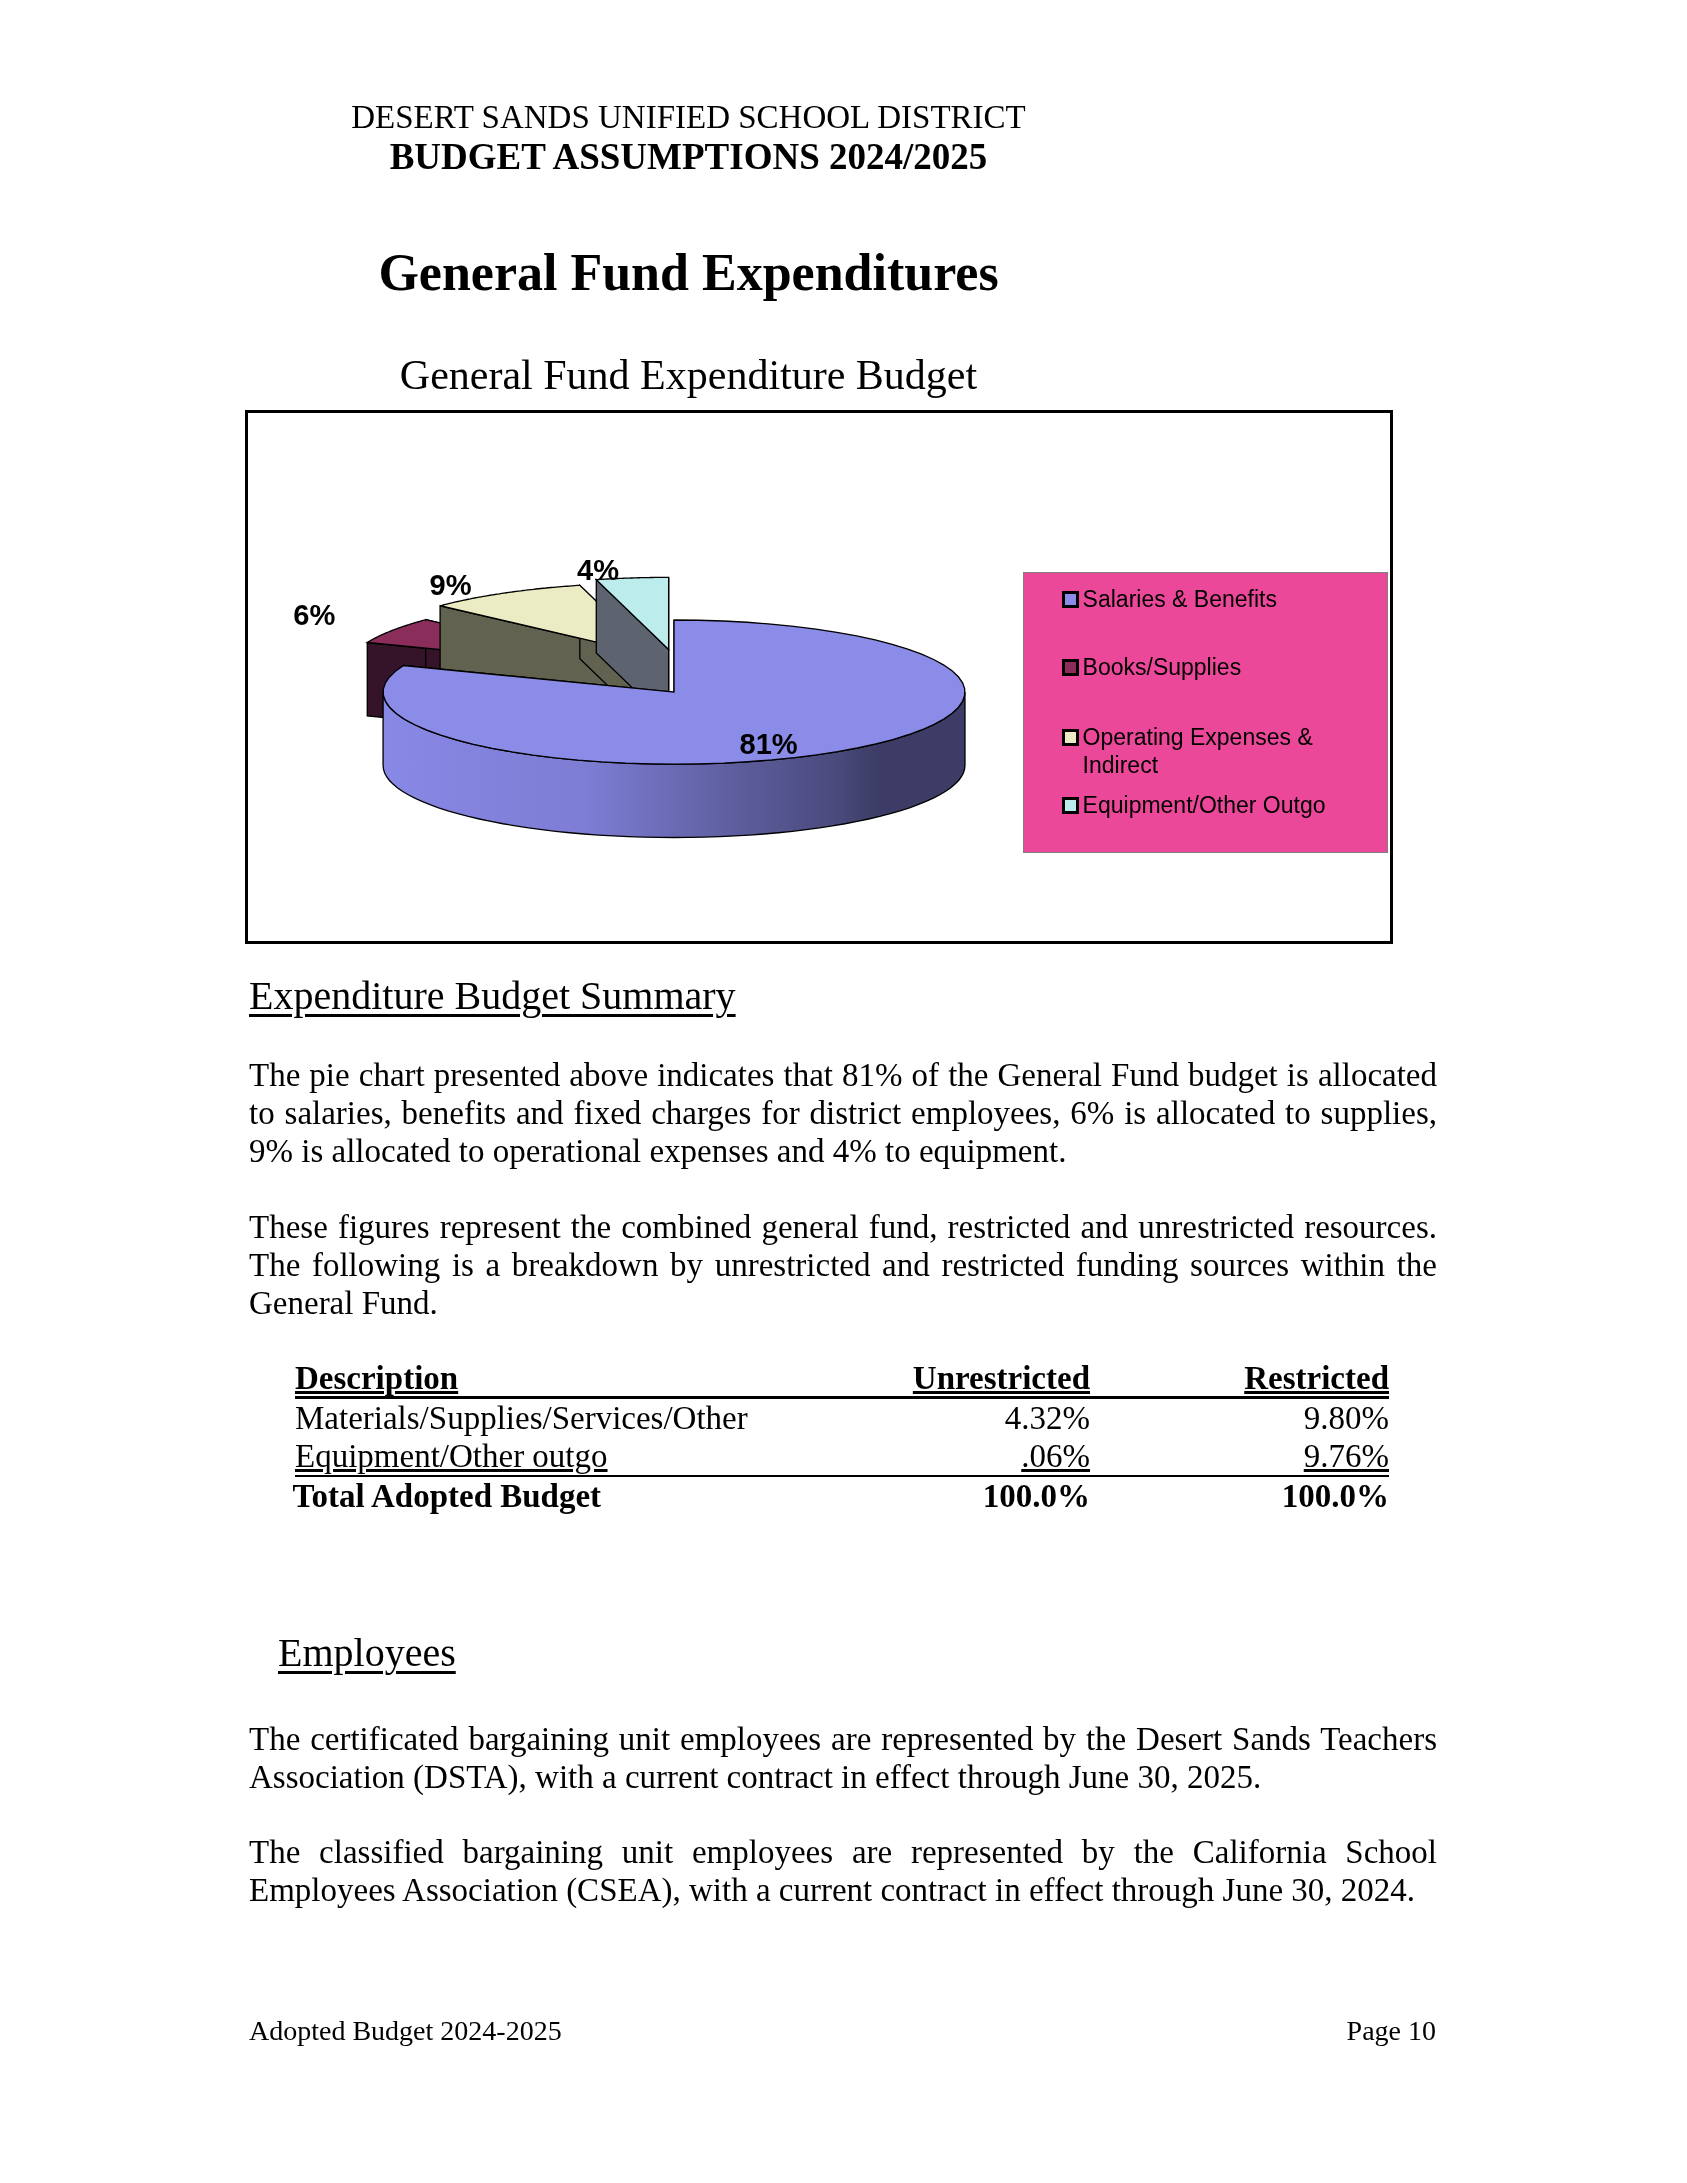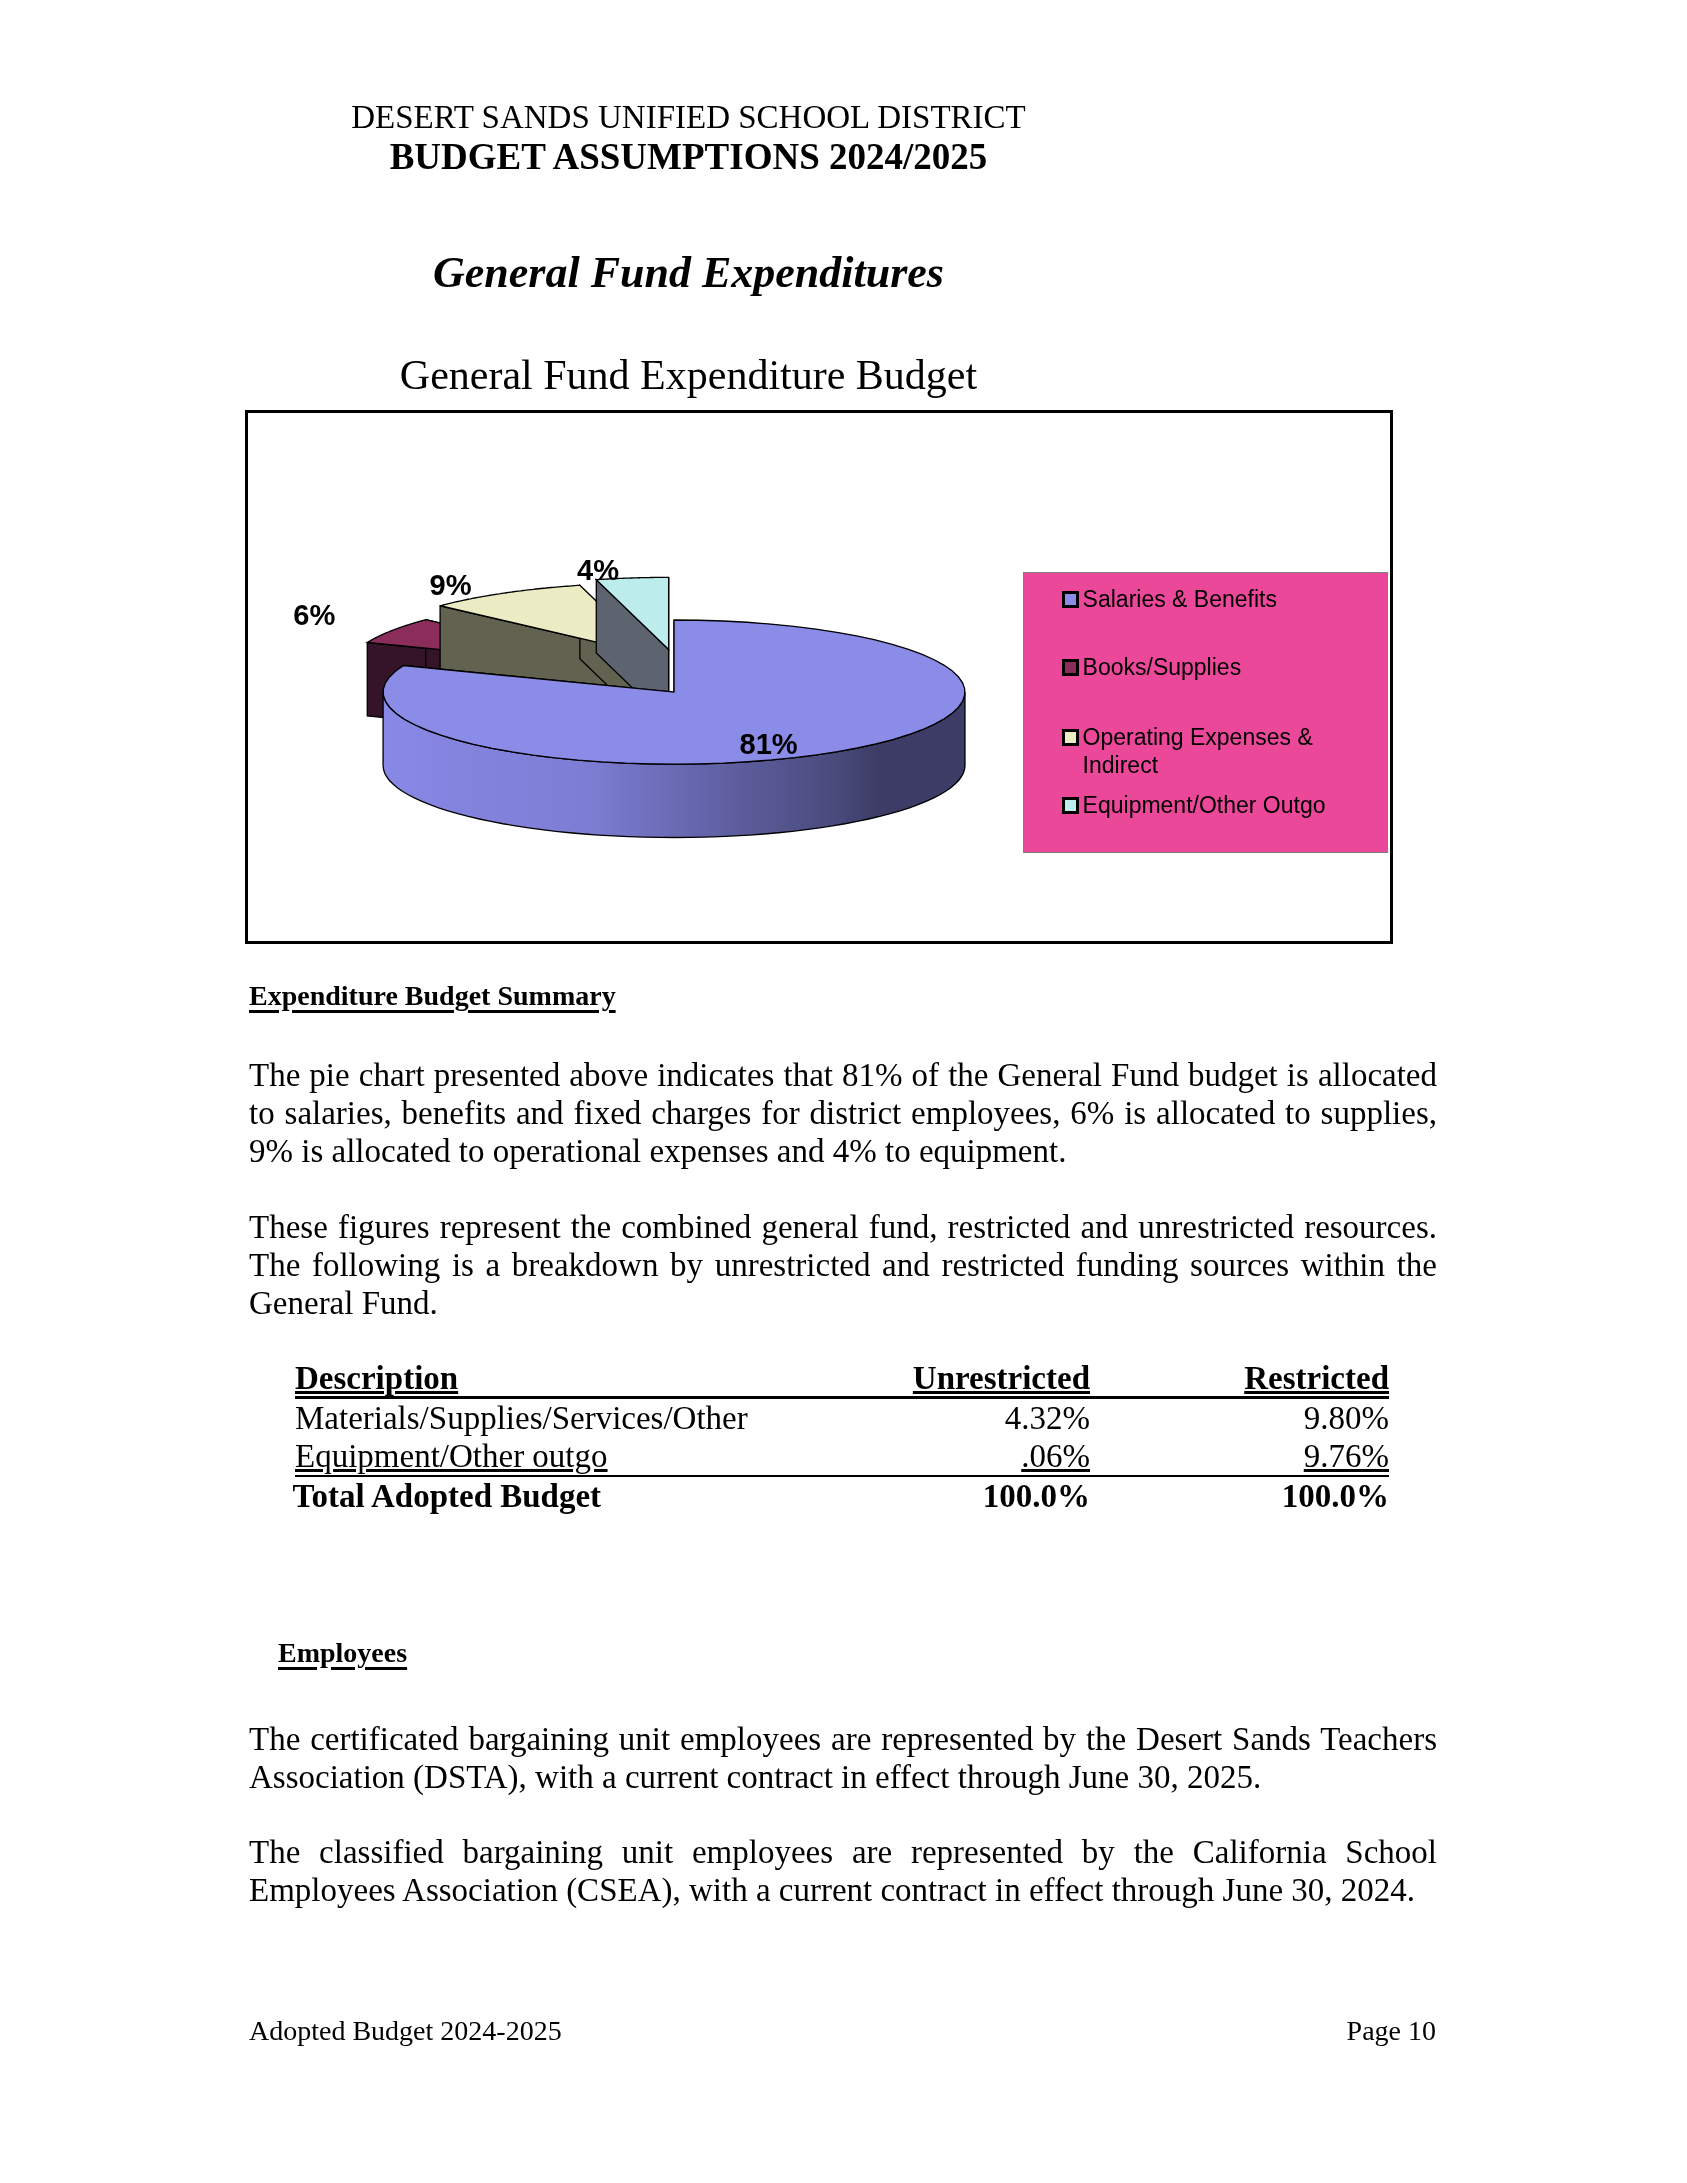--- a/index.html
+++ b/index.html
@@ -2,33 +2,33 @@
 <html style="font-size:10.6px"><head>
 <meta charset="utf-8">
 <style>
   html, body { margin: 0; padding: 0; background: #ffffff; }
   body { width: 1687px; height: 2183px; position: relative; overflow: hidden;
          font-family: "Liberation Serif", "DejaVu Serif", serif; color: #000; }
   .abs { position: absolute; }
   .center { left: 0; width: 1377px; text-align: center; }
   #hdr1 { top: 99px; font-size: 33px; line-height: 37px; }
   #hdr2 { top: 136px; font-size: 37px; line-height: 42px; font-weight: bold; }
-  #section-title { top: 246px; font-size: 44px; line-height: 53px; font-weight: bold; font-style: italic; }
+  #section-title { top: 246px; font-size: 52px; line-height: 53px; font-weight: bold; }
   #chart-title { top: 349px; font-size: 42px; line-height: 52px; }
   #chart-box { left: 245px; top: 410px; width: 1148px; height: 534px;
                border: 3.3px solid #000; box-sizing: border-box; }
   #pie-svg { position: absolute; left: 0; top: 0; }
   #legend { position: absolute; left: 775px; top: 159px; width: 365px; height: 281px;
             border: 1.3px solid #7f7f7f; box-sizing: border-box; background: #ec4899;
             font-family: "Liberation Sans", "DejaVu Sans", sans-serif; font-size: 23px; }
   .leg-item { position: absolute; left: 38px; display: flex; align-items: flex-start; }
   .leg-swatch { width: 10.6px; height: 10.6px; border: 3.3px solid #000; margin-top: 6px; margin-right: 4px; flex: none; }
   .leg-label { line-height: 28px; width: 284px; }
   .pie-label { font-family: "Liberation Sans", "DejaVu Sans", sans-serif; font-weight: bold; font-size: 44px; fill: #000; }
-  .h2 { left: 249px; font-size: 28px; line-height: 42px; font-weight: bold; text-decoration: underline; text-decoration-thickness: 3.3px; text-underline-offset: 5.3px; }
+  .h2 { left: 249px; font-size: 40px; line-height: 42px; font-weight: normal; text-decoration: underline; text-decoration-thickness: 3.3px; text-underline-offset: 5.3px; }
   #summary-heading { top: 975px; }
   #employees-heading { top: 1632px; margin-left: 29px; }
   .para { left: 249px; width: 1188px; font-size: 33px; line-height: 38px; text-align: justify; }
   #para1 { top: 1056px; }
   #para2 { top: 1208px; }
   #para3 { top: 1720px; }
   #para4 { top: 1833px; }
   #budget-table { position: absolute; left: 295px; top: 1360px; width: 1094px; border-collapse: collapse; font-size: 33px; }
   #budget-table td, #budget-table th { padding: 0; height: 38px; line-height: 38px; white-space: nowrap; }
   #budget-table th { font-weight: bold; text-decoration: underline; border-bottom: 3.3px solid #000; text-align: left; line-height: 36px; height: 36px; }

